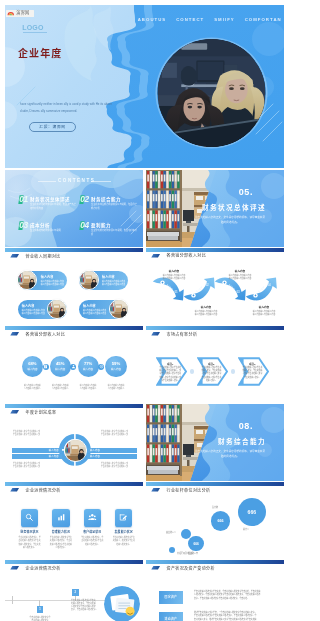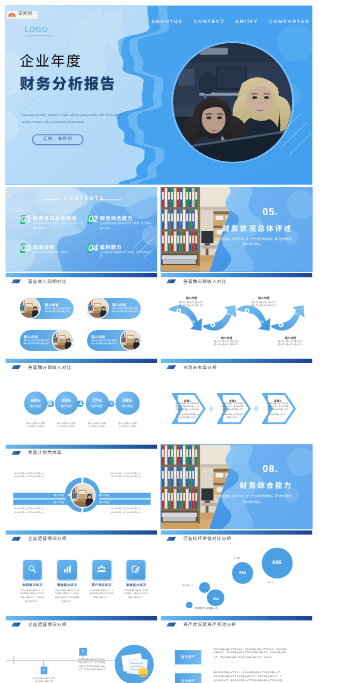--- a/index.html
+++ b/index.html
@@ -6,21 +6,21 @@
 html,body{width:290px;height:621px;background:#fff;overflow:hidden}
 body{font-family:"Liberation Sans","Noto Sans CJK SC",sans-serif;-webkit-font-smoothing:antialiased}
 .page{position:relative;width:290px;height:621px;background:#fff}
 
 
 .hero{position:absolute;left:5px;top:5px;width:279px;height:163px;overflow:hidden;background:#8fc9f4}
 .hero svg.waves{position:absolute;left:0;top:0;width:279px;height:163px}
 .hero .logo{position:absolute;left:17.2px;top:18.6px;font-size:7px;letter-spacing:.2px;font-weight:700;color:#6fb3dd;opacity:.85;line-height:1}
 .hero .logosub{position:absolute;left:17.8px;top:26.9px;width:24px;height:.9px;background:rgba(110,175,222,.55)}
 .hero .nav{position:absolute;left:132.7px;top:11.6px;width:144px;display:flex;justify-content:space-between;font-size:4.3px;letter-spacing:1.05px;color:#dcecfd;font-weight:600}
-.hero .title1{position:absolute;left:13px;top:44px;font-size:13px;font-weight:400;color:#000000;letter-spacing:1.1px;line-height:1}
+.hero .title1{position:absolute;left:13px;top:44px;font-size:10px;font-weight:700;color:#7f1d1d;letter-spacing:1.1px;line-height:1}
 .hero .title2{position:absolute;left:13px;top:65px;font-size:13.5px;font-weight:800;color:#1b3f69;letter-spacing:1.1px;line-height:1}
 .hero .sub{position:absolute;left:15px;top:96px;font-size:2.85px;line-height:2.3;color:#4d7ca9;letter-spacing:.05px;width:112px;white-space:nowrap}
 .hero .badge{position:absolute;left:24px;top:117px;width:47px;height:9.5px;border:.7px solid #5b8cba;border-radius:5px;display:flex;align-items:center;justify-content:center;font-size:3.8px;color:#2f5f8e;letter-spacing:.6px}
 .hero .photo{position:absolute;left:152px;top:34px;width:109px;height:108px;border-radius:50%;overflow:hidden;box-shadow:0 0 0 1.5px rgba(255,255,255,.28)}
 .hero .photo svg{width:100%;height:100%;display:block}
 
 
 .wm{position:absolute;left:6px;top:9.5px;width:28px;height:7px;background:#f3f3f1;border-radius:.5px;display:flex;align-items:center;padding:0 1.2px;z-index:30}
 .wm .wmlogo{width:7.5px;height:5px;flex:0 0 auto}
 .wm .wmtx{font-size:4.2px;color:#6d6d6d;margin-left:1.6px;letter-spacing:.2px;line-height:1}
@@ -147,21 +147,20 @@
   </svg>
   <div class="logo">LOGO</div>
   <div class="logosub"></div>
   <div class="nav">
     <span>ABOUTUS</span>
     <span>CONTECT</span>
     <span>SMIIFY</span>
     <span>COMFORTAN</span>
   </div>
   <div class="title1">企业年度</div>
-  <div class="title2">财务分析报告</div>
   <div class="sub">
     <div>have significantly neither in been ally is used p study with He its above</div>
     <div>cluder, Dreams ally sammarize empowered.</div>
   </div>
   <div class="badge">汇报：演界网</div>
   <div class="photo">
     <svg viewBox="0 0 100 100">
       <defs>
             <clipPath id="pc">
               <circle cx="50" cy="50" r="50"></circle>

